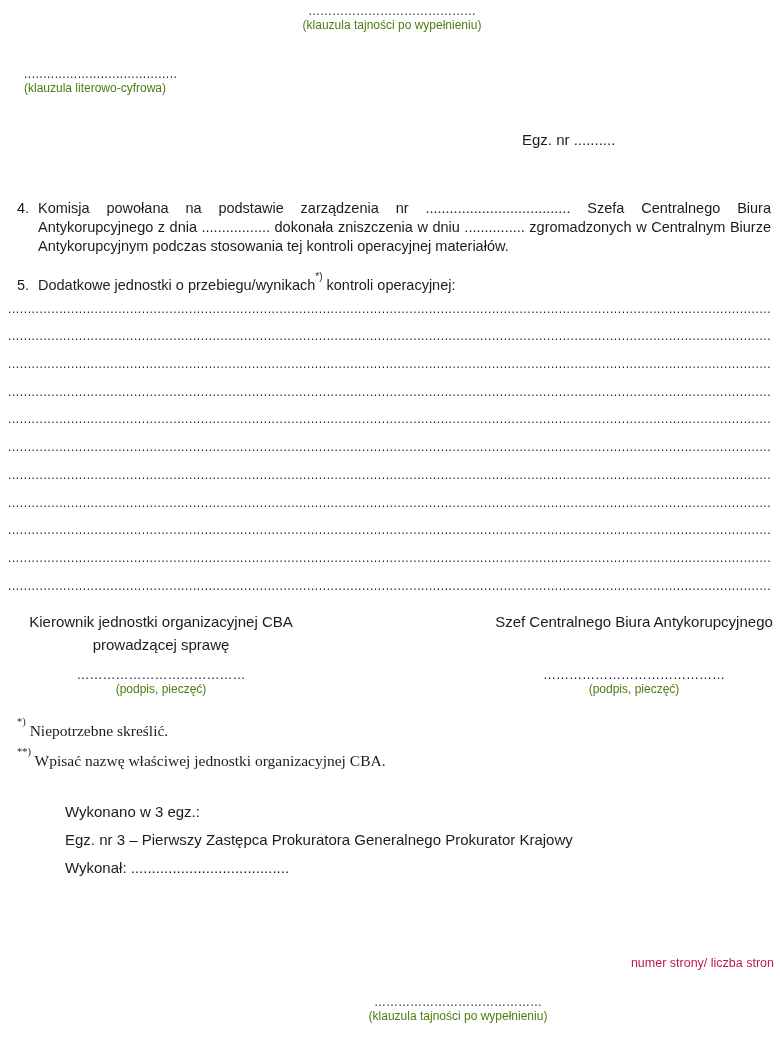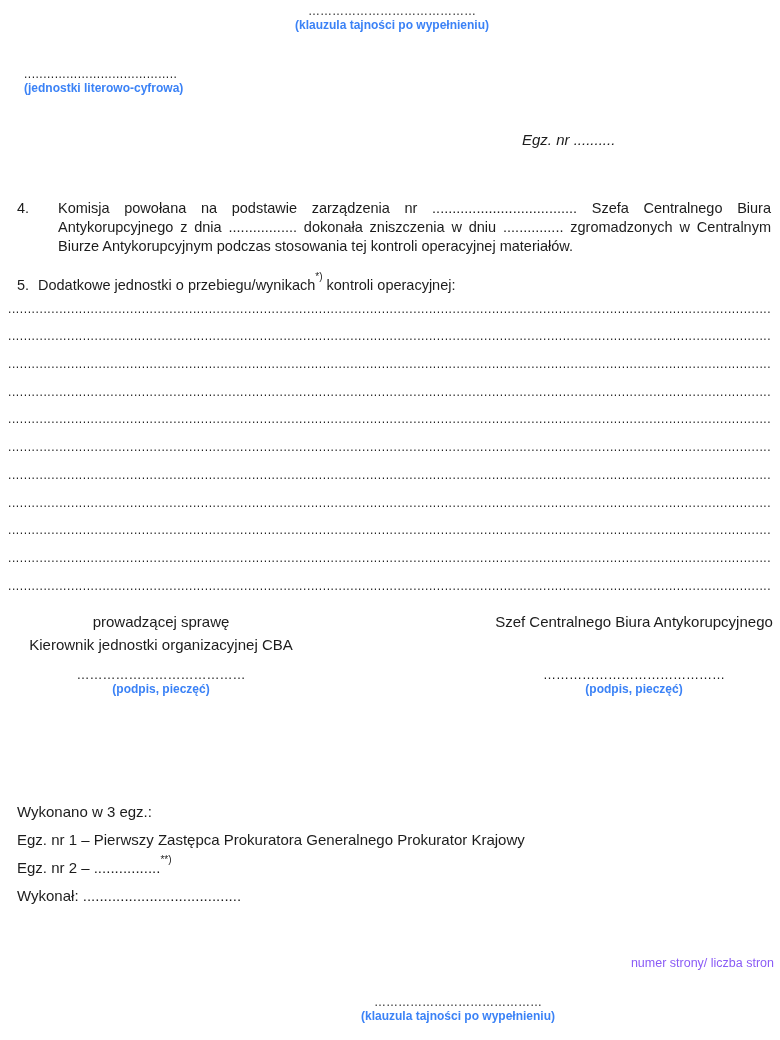--- a/index.html
+++ b/index.html
@@ -14,36 +14,36 @@
     font-family: "Liberation Sans", sans-serif;
     overflow: hidden;
   }
   .abs { position: absolute; }
 
   
   .cls-block { text-align: center; }
   .cls-top { left: 272px; top: 4px; width: 240px; }
   .cls-bottom { left: 338px; top: 995px; width: 240px; }
   .ell-line { font-size: 12px; line-height: 14px; white-space: nowrap; overflow: hidden; color: #2a2a2a; }
-  .caption { font-size: 12px; line-height: 15px; color: #3b82f6; font-weight: bold; }
+  .caption { font-size: 12px; line-height: 15px; color: #4d7c0f; }
 
   
   .sigcode { left: 24px; top: 68px; width: 175px; }
   .sigcode .dot-row { font-size: 12px; line-height: 13px; letter-spacing: 0.5px; white-space: nowrap; overflow: hidden; width: 156px; }
 
   
-  .copy-no { left: 522px; top: 131px; font-size: 15px; line-height: 18px; font-style: italic; }
+  .copy-no { left: 522px; top: 131px; font-size: 15px; line-height: 18px; }
 
   
   .list-item { display: flex; font-size: 14.5px; line-height: 19px; }
   .item4 { left: 17px; top: 199px; width: 754px; }
   .item5 { left: 17px; top: 276px; width: 754px; }
   .item-num { flex: none; width: 21px; }
   .item-text { flex: 1; }
-  .item4 .item-text { text-align: justify; margin-left: 20px; }
+  .item4 .item-text { text-align: justify; }
 
   sup.fnref { font-size: 10px; line-height: 0; position: relative; top: -4px; }
 
   
   .notes { left: 8px; top: 288px; width: 762px; }
   .note-row { height: 27.7px; display: flex; align-items: flex-end; overflow: hidden; }
   .note-row span { font-size: 12px; line-height: 13px; letter-spacing: 0.6px; white-space: nowrap; }
 
   
   .sig-col { top: 610px; text-align: center; }
@@ -52,39 +52,39 @@
   .sig-title { height: 46px; font-size: 15px; line-height: 23px; white-space: nowrap; }
   .sig-dots { margin-top: 12px; font-size: 13px; line-height: 14px; white-space: nowrap; overflow: hidden; }
 
   
   .footnotes { left: 17px; top: 716px; font-family: "Liberation Serif", serif; font-size: 15.5px; }
   .footnote { height: 30px; line-height: 30px; }
   .footnote sup { font-size: 10.5px; line-height: 0; position: relative; top: -5px; }
 
   
   .distribution { left: 17px; top: 798px; font-size: 15px; }
-  .dist-heading, .dist-row { height: 28px; line-height: 28px; white-space: nowrap; }
+  .dist-heading, .dist-row { height: 28px; line-height: 28px; white-space: nowrap; margin-left: 48px; }
   .dist-row sup { font-size: 10px; line-height: 0; position: relative; top: -4px; }
 
   
-  .page-note { right: 6px; top: 956px; font-size: 12.5px; line-height: 15px; color: #8b5cf6; }
+  .page-note { right: 6px; top: 956px; font-size: 12.5px; line-height: 15px; color: #be185d; }
 </style>
 </head>
 <body>
 
 <div class="page">
 
   <div class="abs cls-block cls-top">
     <div class="ell-line">……………………………………</div>
     <div class="caption">(klauzula tajności po wypełnieniu)</div>
   </div>
 
   <div class="abs sigcode">
     <div class="dot-row">........................................</div>
-    <div class="caption">(jednostki literowo-cyfrowa)</div>
+    <div class="caption">(klauzula literowo-cyfrowa)</div>
   </div>
 
   <div class="abs copy-no">Egz. nr ..........</div>
 
   <div class="abs list-item item4">
     <div class="item-num">4.</div>
     <div class="item-text">Komisja powołana na podstawie zarządzenia nr .................................... Szefa Centralnego Biura Antykorupcyjnego z dnia ................. dokonała zniszczenia w dniu ............... zgromadzonych w Centralnym Biurze Antykorupcyjnym podczas stosowania tej kontroli operacyjnej materiałów.</div>
   </div>
 
   <div class="abs list-item item5">
@@ -123,42 +123,45 @@
       <div class="note-row">
         <span>........................................................................................................................................................................................................</span>
       </div>
       <div class="note-row">
         <span>........................................................................................................................................................................................................</span>
       </div>
     </div>
 
   <div class="abs sig-col sig-left">
     <div class="sig-title">
+      <div>Kierownik jednostki organizacyjnej CBA</div>
       <div>prowadzącej sprawę</div>
-      <div>Kierownik jednostki organizacyjnej CBA</div>
     </div>
     <div class="sig-dots">…………………………………</div>
     <div class="caption">(podpis, pieczęć)</div>
   </div>
 
   <div class="abs sig-col sig-right">
     <div class="sig-title">
       <div>Szef Centralnego Biura Antykorupcyjnego</div>
       <div></div>
     </div>
     <div class="sig-dots">……………………………………</div>
     <div class="caption">(podpis, pieczęć)</div>
   </div>
 
+  <div class="abs footnotes">
+      <div class="footnote"><sup>*)</sup><span> Niepotrzebne skreślić.</span></div>
+      <div class="footnote"><sup>**)</sup><span> Wpisać nazwę właściwej jednostki organizacyjnej CBA.</span></div>
+    </div>
 
   <div class="abs distribution">
     <div class="dist-heading">Wykonano w 3 egz.:</div>
     <div>
-        <div class="dist-row"><span>Egz. nr 1 – Pierwszy Zastępca Prokuratora Generalnego Prokurator Krajowy</span><sup></sup></div>
-        <div class="dist-row"><span>Egz. nr 2 – ................</span><sup>**)</sup></div>
+        <div class="dist-row"><span>Egz. nr 3 – Pierwszy Zastępca Prokuratora Generalnego Prokurator Krajowy</span><sup></sup></div>
         <div class="dist-row"><span>Wykonał: ......................................</span><sup></sup></div>
       </div>
   </div>
 
   <div class="abs page-note">numer strony/ liczba stron</div>
 
   <div class="abs cls-block cls-bottom">
     <div class="ell-line">……………………………………</div>
     <div class="caption">(klauzula tajności po wypełnieniu)</div>
   </div>

